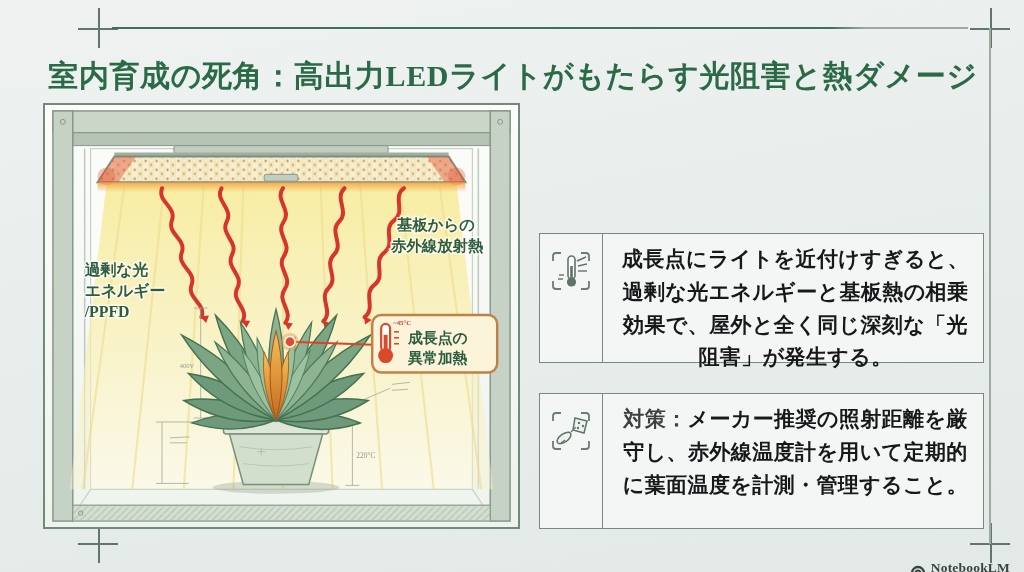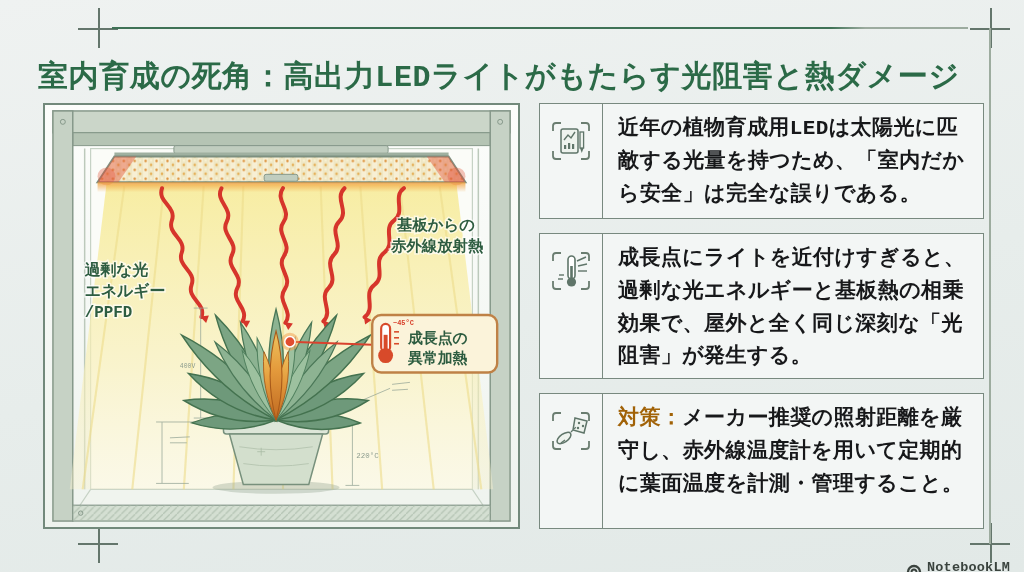--- a/index.html
+++ b/index.html
@@ -1,19 +1,20 @@
 <!DOCTYPE html>
 <html><head>
 <meta charset="utf-8">
 <style>
   html,body{margin:0;padding:0;}
   .page{
     position:relative;width:1024px;height:572px;overflow:hidden;
     background:linear-gradient(170deg,#eff2f1 0%,#e7edeb 55%,#e2e9e7 100%);
-    font-family:Liberation Mono, monospace;
+    font-family:Liberation Serif, serif;
+    text-align:center;
   }
   
   .crop-mark{position:absolute;width:40px;height:40px;pointer-events:none;}
   .crop-mark::before{content:"";position:absolute;left:0;right:0;top:50%;height:1.5px;background:#64766c;}
   .crop-mark::after{content:"";position:absolute;top:0;bottom:0;left:50%;width:1.5px;background:#64766c;}
   .cm-tl{left:78px;top:8px;} .cm-tr{left:970px;top:8px;}
   .cm-bl{left:78px;top:523px;} .cm-br{left:970px;top:523px;}
   .top-rule{position:absolute;left:112px;top:27px;width:856px;height:2px;
     background:linear-gradient(90deg,#3f7256 0%,#3f7256 84%,#9cab9f 88%,#9cab9f 100%);}
   .right-rule{position:absolute;left:989px;top:28px;width:1.5px;height:516px;background:#9dac9f;}
@@ -21,26 +22,26 @@
   .title{position:absolute;left:38px;top:36px;width:950px;
     font-size:30px;font-weight:bold;color:#2b6a47;letter-spacing:0.6px;white-space:nowrap;}
 
   .illustration-panel{position:absolute;left:43px;top:103px;width:477px;height:426px;
     border:2px solid #72897b;box-sizing:border-box;
     background:linear-gradient(180deg,#fcfdfb,#eef3ee);}
   .illustration-panel svg{display:block;width:100%;height:100%;}
 
   .info-box{position:absolute;left:539px;width:445px;background:#f3f6f5;
     border:1.5px solid #78897f;box-sizing:border-box;display:flex;}
-  .box-1{top:103px;height:116px;} .box-2{top:233px;height:146px;} .box-3{top:393px;height:136px;}
+  .box-1{top:103px;height:116px;} .box-2{top:233px;height:130px;} .box-3{top:393px;height:136px;}
   .icon-cell{width:63px;flex:0 0 63px;border-right:1.5px solid #78897f;
     display:flex;justify-content:center;padding-top:15px;box-sizing:border-box;}
   .text-cell{flex:1;padding:9px 10px 6px 15px;font-size:21px;font-weight:bold;
     color:#17181a;line-height:1.56;letter-spacing:0.4px;}
-  .green-prefix{color:#a16207;}
+  .green-prefix{color:#404040;}
 
   .watermark{position:absolute;right:14px;top:546px;display:flex;align-items:center;gap:5px;
     color:#3a433e;font-size:13.5px;font-weight:bold;letter-spacing:0.2px;margin-top:14px;}
 </style>
 </head>
 <body>
 
 <div class="page">
 
   <div class="crop-mark cm-tl"></div>
@@ -231,37 +232,20 @@
         <text x="40" y="193">エネルギー</text>
         <text x="40" y="214">/PPFD</text>
       </g>
       <g font-size="15.5" font-weight="bold" fill="#2d5c40" stroke="#ffffff" stroke-width="3" stroke-opacity="0.65" paint-order="stroke">
         <text x="355" y="126">基板からの</text>
         <text x="349" y="147">赤外線放射熱</text>
       </g>
     </svg>
   </div>
 
-  <div class="info-box box-1">
-    <div class="icon-cell">
-      <svg width="44" height="44" viewBox="0 0 44 44">
-        <path d="M4,12 V7 q0,-3 3,-3 h5 M32,4 h5 q3,0 3,3 v5 M40,32 v5 q0,3 -3,3 h-5 M12,40 H7 q-3,0 -3,-3 v-5" fill="none" stroke="#6a7d70" stroke-width="1.8"></path>
-        <rect x="12" y="10" width="17" height="24" rx="2" fill="#eef3ee" stroke="#5f7569" stroke-width="1.5"></rect>
-        <polyline points="15,21 19,16 22,19 26,13" fill="none" stroke="#5f7569" stroke-width="1.4"></polyline>
-        <rect x="15" y="26" width="2.2" height="4" fill="#5f7569"></rect>
-        <rect x="19" y="24" width="2.2" height="6" fill="#5f7569"></rect>
-        <rect x="23" y="25" width="2.2" height="5" fill="#5f7569"></rect>
-        <rect x="31" y="13" width="3.6" height="16" fill="#eef3ee" stroke="#5f7569" stroke-width="1.3"></rect>
-        <polygon points="31,29 34.6,29 32.8,34" fill="#5f7569"></polygon>
-      </svg>
-    </div>
-    <div class="text-cell">
-      <span>近年の植物育成用LEDは太陽光に匹敵する光量を持つため、「室内だから安全」は完全な誤りである。</span>
-    </div>
-  </div>
 
   <div class="info-box box-2">
     <div class="icon-cell">
       <svg width="44" height="44" viewBox="0 0 44 44">
         <path d="M4,12 V7 q0,-3 3,-3 h5 M32,4 h5 q3,0 3,3 v5 M40,32 v5 q0,3 -3,3 h-5 M12,40 H7 q-3,0 -3,-3 v-5" fill="none" stroke="#6a7d70" stroke-width="1.8"></path>
         <rect x="19" y="7" width="7" height="23" rx="3.5" fill="#ffffff" stroke="#5f7569" stroke-width="1.6"></rect>
         <rect x="21.2" y="17" width="2.6" height="13" fill="#5f7569"></rect>
         <circle cx="22.5" cy="33" r="4.6" fill="#5f7569"></circle>
         <line x1="28" y1="12" x2="37" y2="8" stroke="#5f7569" stroke-width="1.4"></line>
         <line x1="29" y1="17" x2="38" y2="15" stroke="#5f7569" stroke-width="1.4"></line>

